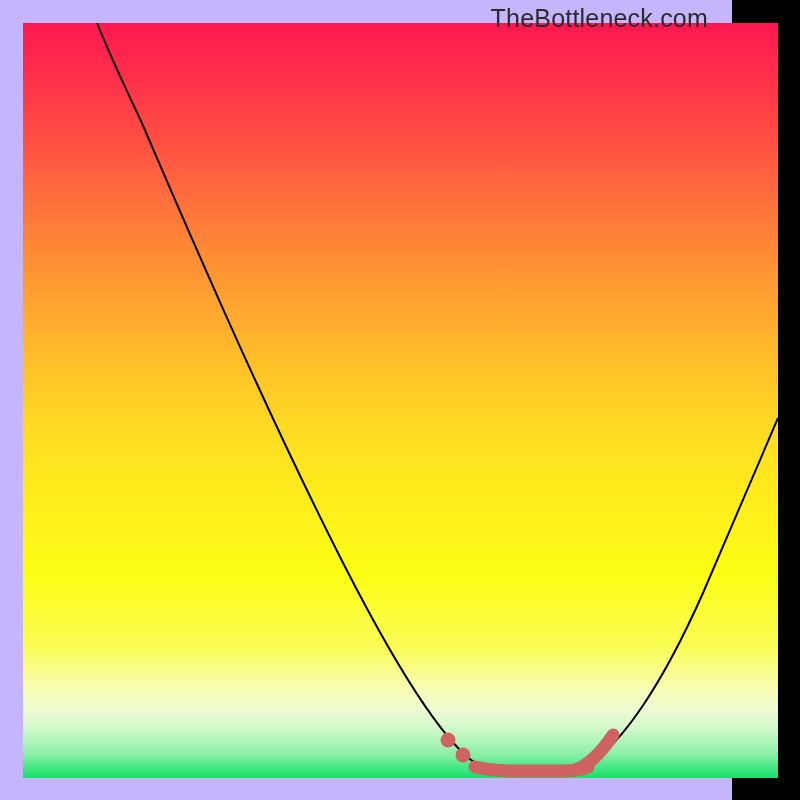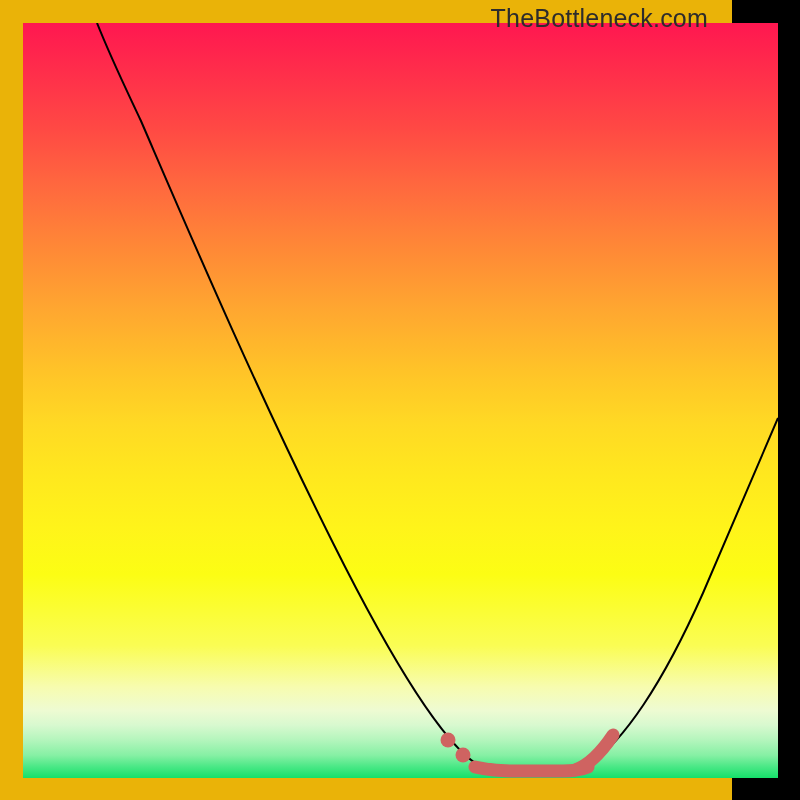--- a/index.html
+++ b/index.html
@@ -7,21 +7,21 @@
     padding: 0;
     width: 800px;
     height: 800px;
     background: #000000;
     overflow: hidden;
   }
   .outer {
     position: relative;
     width: 732px;
     height: 800px;
-    background: #eab308;
+    background: #c4b5fd;
     text-align: right;
   }
   .plot {
     position: absolute;
     left: 23px;
     top: 23px;
     width: 755px;
     height: 755px;
     background: linear-gradient(to bottom,
       #ff1750 0%,

